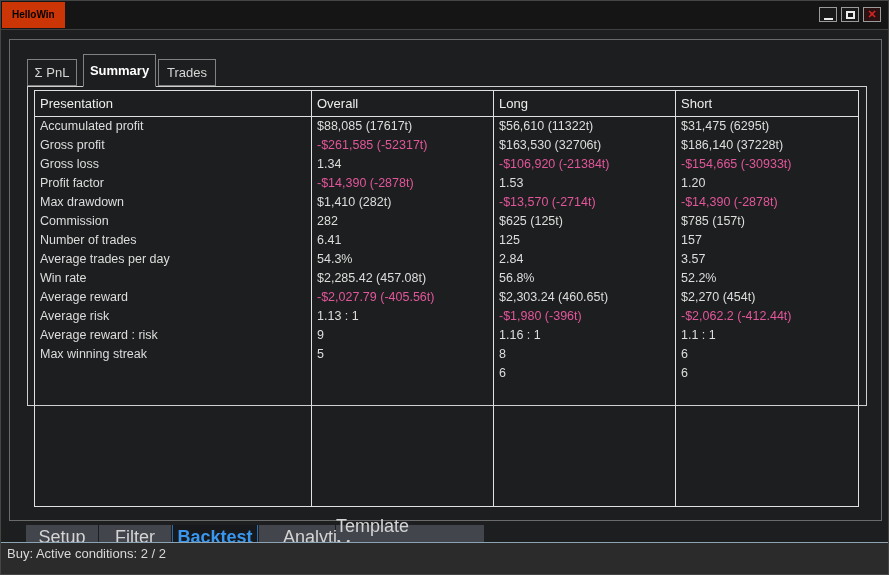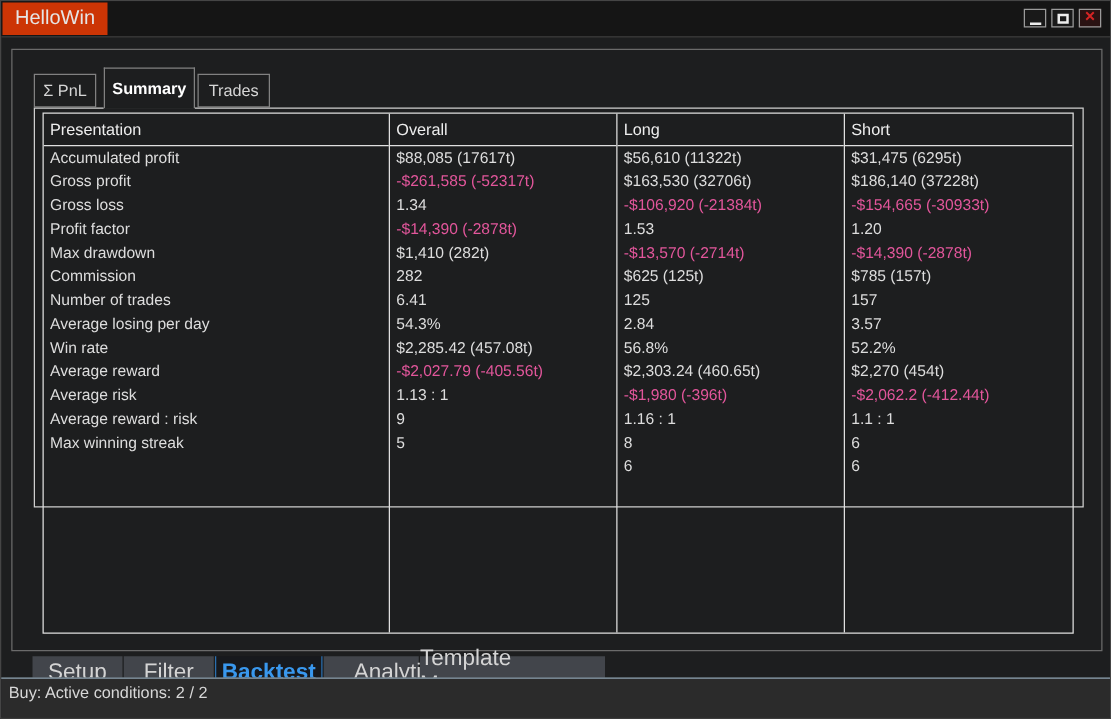--- a/index.html
+++ b/index.html
@@ -12,22 +12,22 @@
     overflow: hidden;
     border: 1px solid #454545;
   }
   
   .titlebar {
     position: absolute; left: 0; top: 0; right: 0; height: 29px;
     background: #151515; border-bottom: 1px solid #3f3f3f;
   }
   .title-chip {
     position: absolute; left: 1px; top: 1px; height: 26px;
-    background: #cc3505; color: #e5e5e5;
-    font-size: 16px; line-height: 26px; padding: 0 10px;
+    background: #cc3505; color: #000000;
+    font-size: 10px; line-height: 26px; padding: 0 10px; font-weight: bold;
   }
   .win-controls { position: absolute; right: 7px; top: 6px; display: flex; gap: 4px; }
   .win-btn {
     width: 18px; height: 15px; background: #191919;
     border: 1px solid #9b9b9b;
     display: flex; align-items: center; justify-content: center;
     cursor: default;
   }
   .win-btn .min-glyph { width: 9px; height: 2px; background: #ededed; margin-top: 8px; }
   .win-btn .max-glyph { width: 9px; height: 8px; border: 2px solid #ededed; }
@@ -127,21 +127,21 @@
     <div class="stats-table" id="table-grid">
         <div class="tcol">
           <div class="thead">Presentation</div>
           <div class="tcell">Accumulated profit</div>
           <div class="tcell">Gross profit</div>
           <div class="tcell">Gross loss</div>
           <div class="tcell">Profit factor</div>
           <div class="tcell">Max drawdown</div>
           <div class="tcell">Commission</div>
           <div class="tcell">Number of trades</div>
-          <div class="tcell">Average losing per day</div>
+          <div class="tcell">Average trades per day</div>
           <div class="tcell">Win rate</div>
           <div class="tcell">Average reward</div>
           <div class="tcell">Average risk</div>
           <div class="tcell">Average reward : risk</div>
           <div class="tcell">Max winning streak</div>
         </div>
         <div class="tcol">
           <div class="thead">Overall</div>
           <div class="tcell">$88,085 (17617t)</div>
           <div class="tcell neg">-$261,585 (-52317t)</div>

